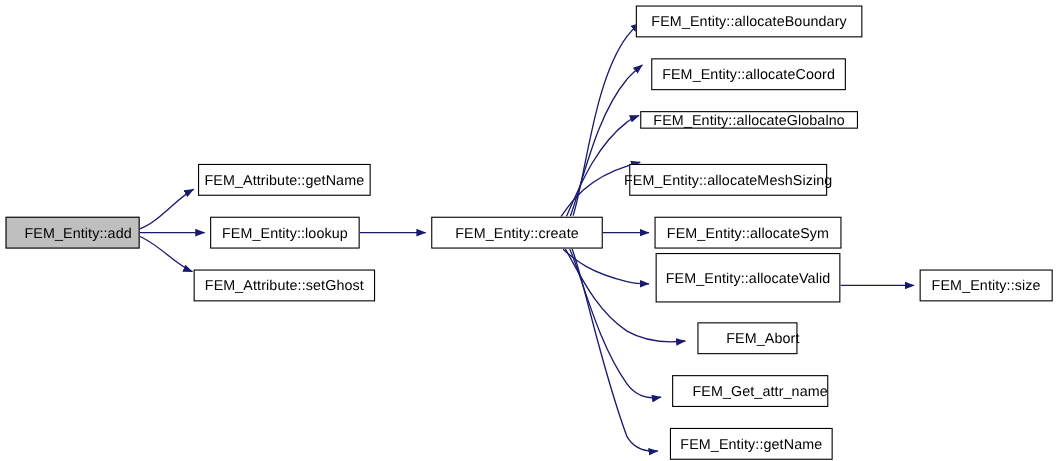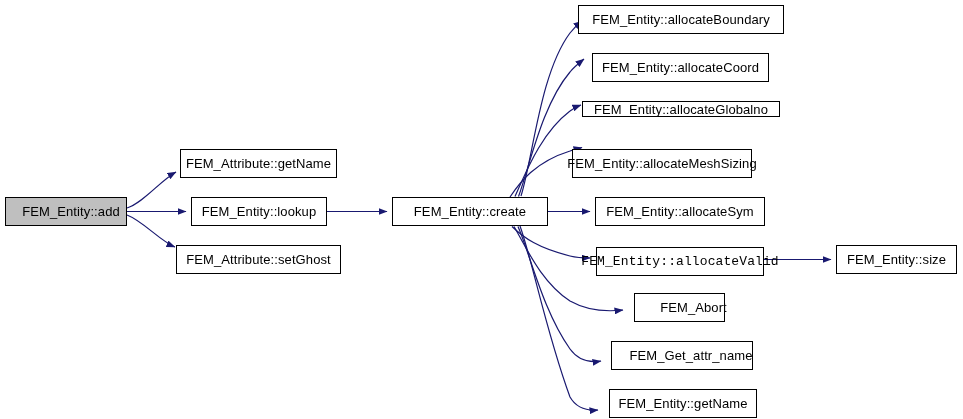--- a/index.html
+++ b/index.html
@@ -96,21 +96,21 @@
       </div>
       <div class="node" style="left: 582px; top: 101px; width: 198px; height: 16px;">
         <span class="node-label">FEM_Entity::allocateGlobalno</span>
       </div>
       <div class="node" style="left: 572px; top: 149px; width: 180px; height: 29px;">
         <span class="node-label">FEM_Entity::allocateMeshSizing</span>
       </div>
       <div class="node" style="left: 595px; top: 197px; width: 170px; height: 29px;">
         <span class="node-label">FEM_Entity::allocateSym</span>
       </div>
-      <div class="node" style="left: 596px; top: 247px; width: 168px; height: 29px; font-family: Liberation Mono, monospace;">
+      <div class="node" style="left: 596px; top: 230px; width: 168px; height: 45px;">
         <span class="node-label">FEM_Entity::allocateValid</span>
       </div>
       <div class="node" style="left: 634px; top: 293px; width: 91px; height: 29px; padding-left: 28px;">
         <span class="node-label">FEM_Abort</span>
       </div>
       <div class="node" style="left: 611px; top: 341px; width: 142px; height: 29px; padding-left: 18px;">
         <span class="node-label">FEM_Get_attr_name</span>
       </div>
       <div class="node" style="left: 609px; top: 389px; width: 148px; height: 29px;">
         <span class="node-label">FEM_Entity::getName</span>

